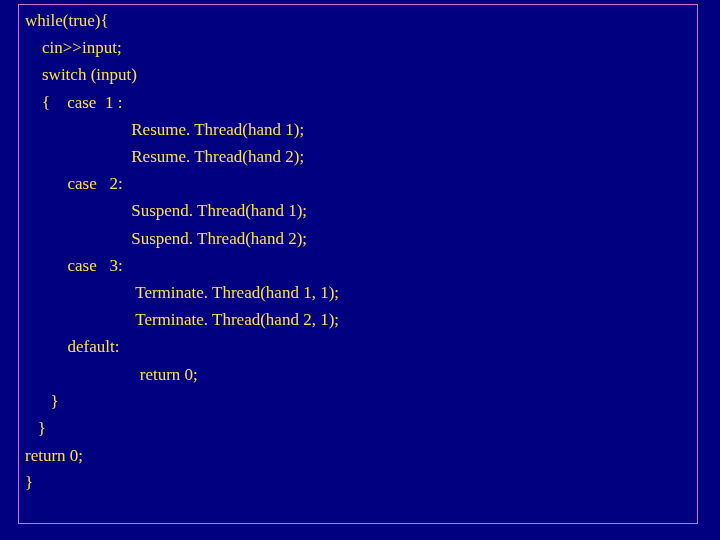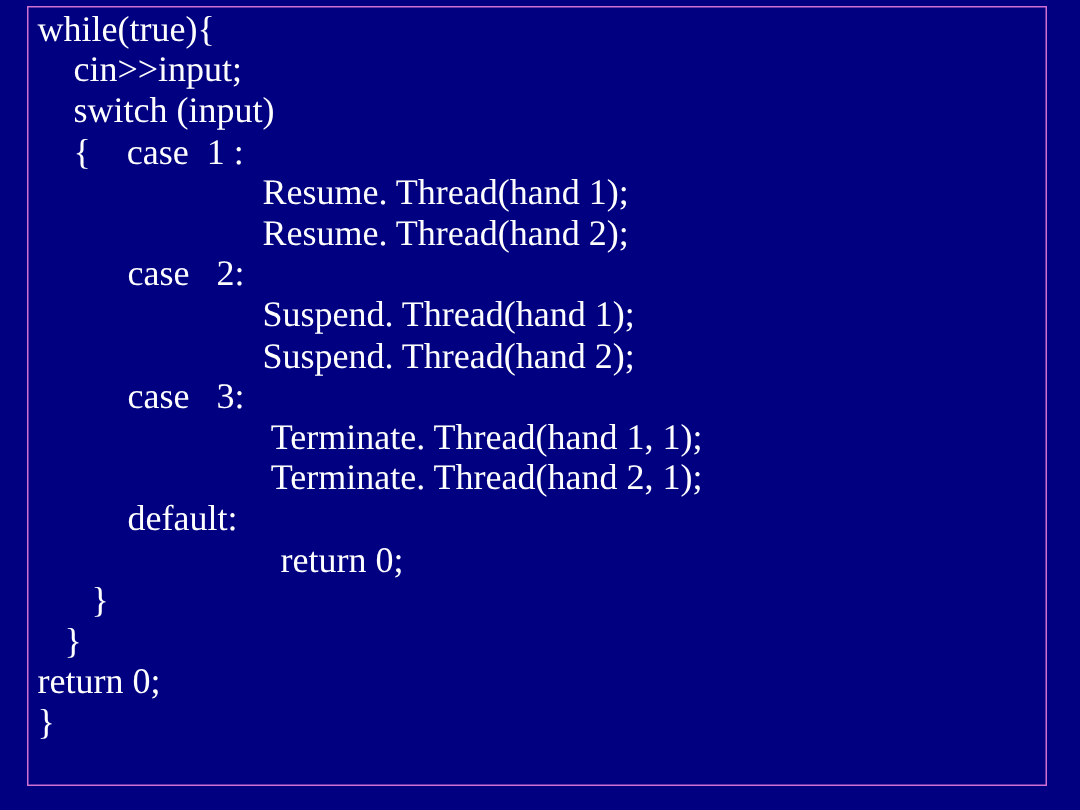--- a/index.html
+++ b/index.html
@@ -15,22 +15,22 @@
     position: absolute;
     left: 18px;
     top: 4px;
     width: 680px;
     height: 520px;
     border: 1px solid #d070d0;
     background: #000080;
     box-sizing: border-box;
   }
   .code {
-    color: #ffffff;
-    font-size: 24px;
+    color: #fde047;
+    font-size: 17px;
     line-height: 27.2px;
     white-space: pre;
     padding: 2px 6px 0 6px;
     font-weight: normal;
   }
 </style>
 </head>
 <body>
 
 <div class="frame">

